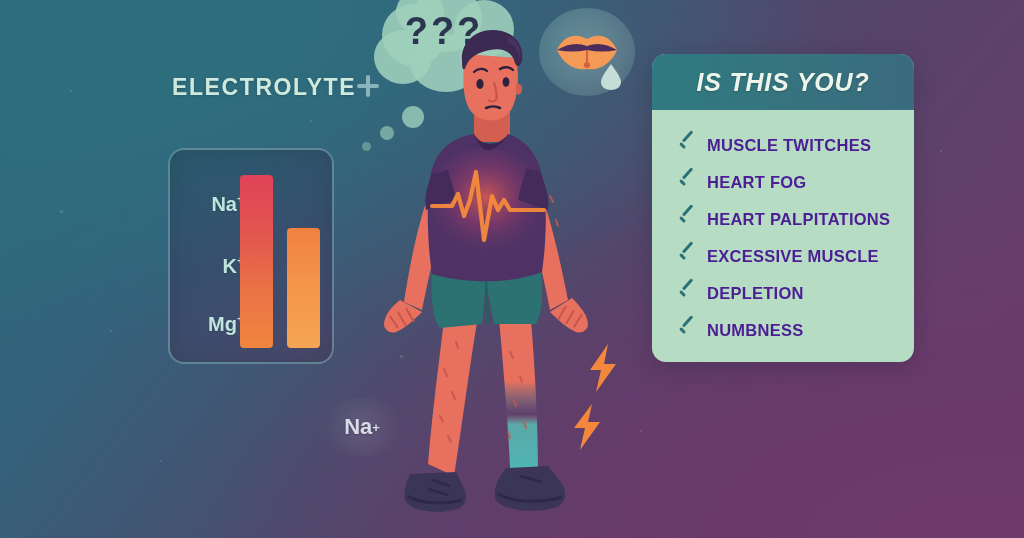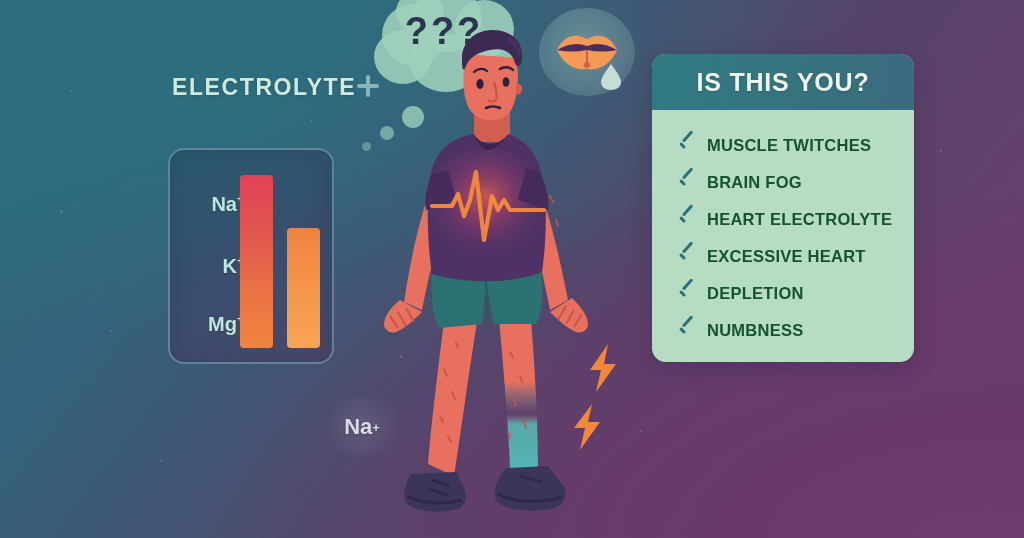--- a/index.html
+++ b/index.html
@@ -167,20 +167,21 @@
     display: flex;
     align-items: center;
     justify-content: center;
   }
   .card-title {
     color: #eef6ec;
     font-size: 25px;
     font-weight: bold;
     letter-spacing: .8px;
     text-shadow: 0 1px 2px rgba(0,0,0,.20);
+    font-style: italic;
   }
   .card-body { padding: 17px 0 0 0; }
   .check-row {
     display: flex;
     align-items: center;
     height: 37px;
     padding-left: 24px;
   }
   .check-icon {
     width: 22px; height: 22px;
@@ -201,21 +202,21 @@
     content: "";
     position: absolute;
     left: 7px; top: 5px;
     width: 14px; height: 3.2px;
     background: #2d7178;
     border-radius: 2px;
     transform: rotate(-48deg);
     transform-origin: left center;
   }
   .check-text {
-    color: #14532d;
+    color: #4c1d95;
     font-size: 16.5px;
     font-weight: bold;
     letter-spacing: .25px;
     white-space: nowrap;
     text-align: center;
   }
 
   
   .person { position: absolute; left: 370px; top: 24px; width: 270px; height: 500px; }
 
@@ -384,29 +385,29 @@
     <div class="card-header">
       <div class="card-title">IS THIS YOU?</div>
     </div>
     <div class="card-body">
       <div class="check-row">
         <span class="check-icon"></span>
         <span class="check-text">MUSCLE TWITCHES</span>
       </div>
       <div class="check-row">
         <span class="check-icon"></span>
-        <span class="check-text">BRAIN FOG</span>
-      </div>
-      <div class="check-row">
-        <span class="check-icon"></span>
-        <span class="check-text">HEART ELECTROLYTE</span>
-      </div>
-      <div class="check-row">
-        <span class="check-icon"></span>
-        <span class="check-text">EXCESSIVE HEART</span>
+        <span class="check-text">HEART FOG</span>
+      </div>
+      <div class="check-row">
+        <span class="check-icon"></span>
+        <span class="check-text">HEART PALPITATIONS</span>
+      </div>
+      <div class="check-row">
+        <span class="check-icon"></span>
+        <span class="check-text">EXCESSIVE MUSCLE</span>
       </div>
       <div class="check-row">
         <span class="check-icon"></span>
         <span class="check-text">DEPLETION</span>
       </div>
       <div class="check-row">
         <span class="check-icon"></span>
         <span class="check-text">NUMBNESS</span>
       </div>
     </div>

